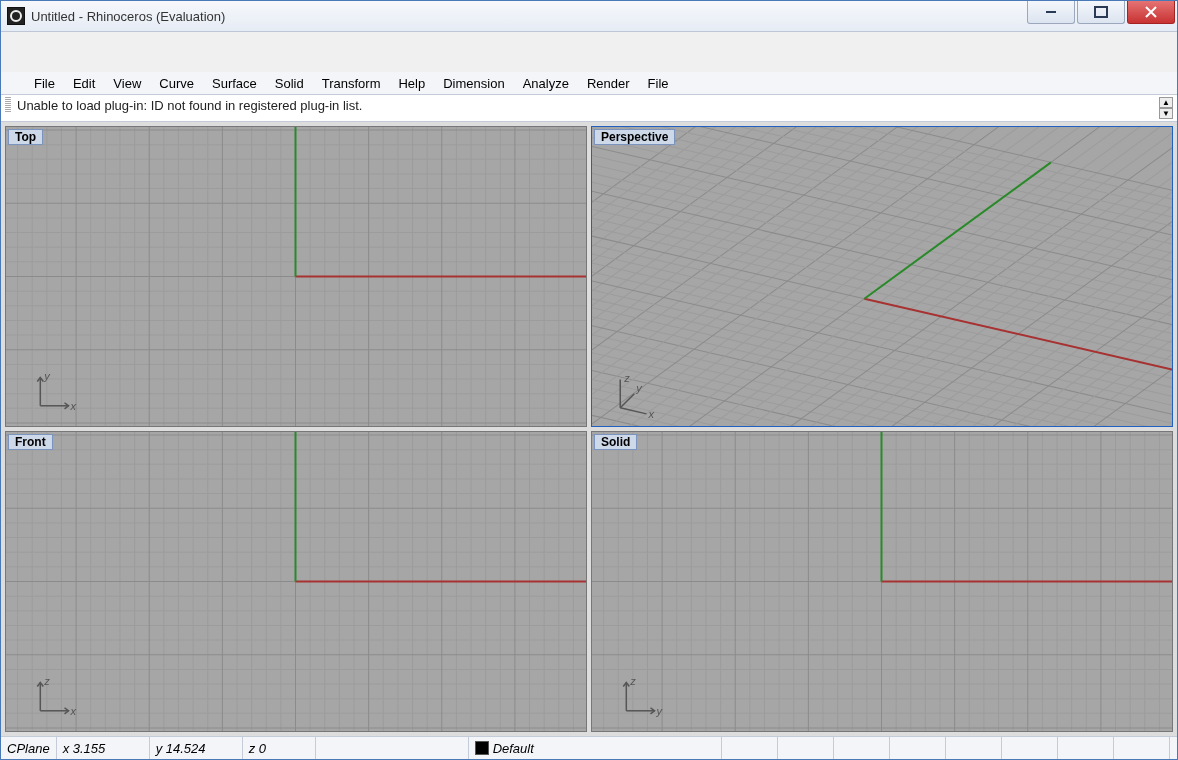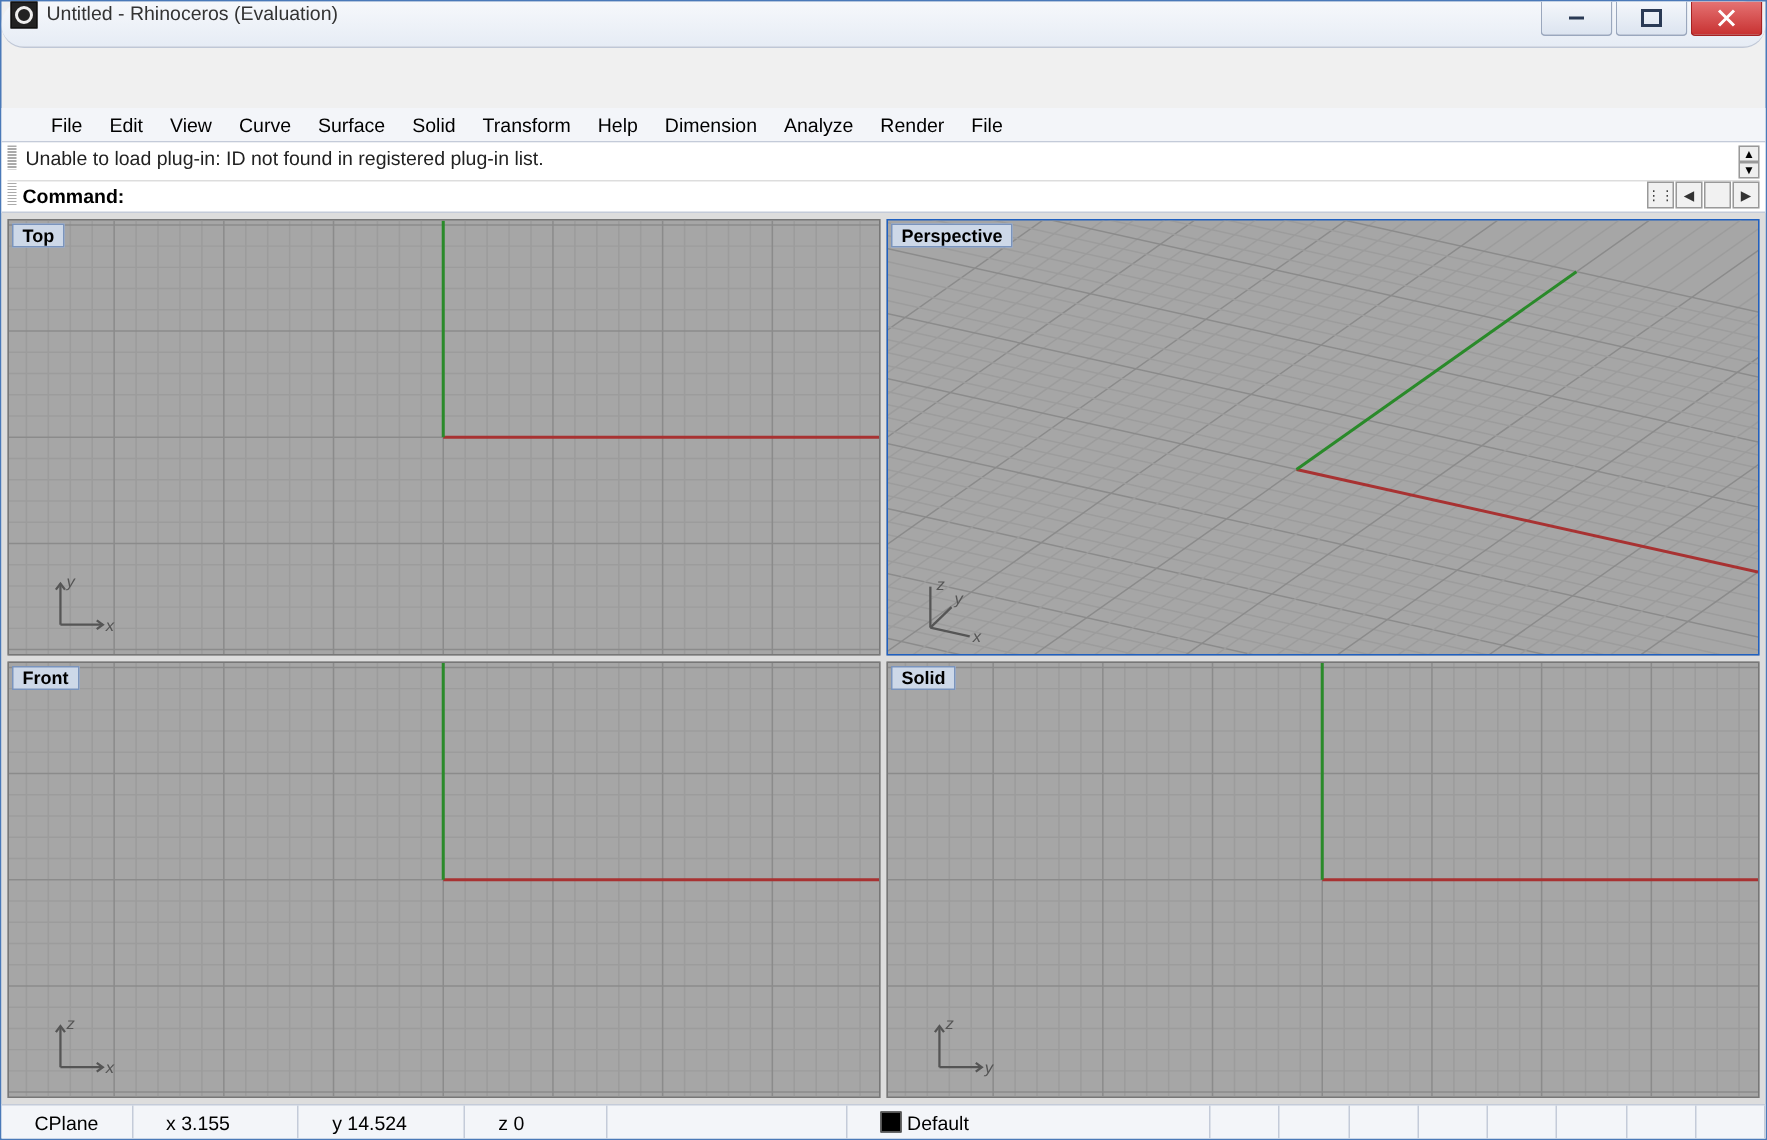--- a/index.html
+++ b/index.html
@@ -20,23 +20,23 @@
     display: flex;
     flex-direction: column;
     border: 1px solid #4a79b8;
     box-sizing: border-box;
   }
   
   .titlebar {
     height: 30px;
     background: linear-gradient(to bottom, #f6f8fb, #e6ecf5);
     display: flex;
+    align-items: center;
     padding-left: 6px;
     border-bottom: 1px solid #bfc7d6;
-    border-radius: 15px;
   }
   .titlebar .app-icon {
     width: 16px; height: 16px;
     background: #222;
     border: 1px solid #111;
     margin-right: 6px;
     display:flex;align-items:center;justify-content:center;
   }
   .titlebar .app-icon::after{
     content:"";
@@ -185,25 +185,26 @@
   
   .statusbar {
     height: 22px;
     background: #f3f5f9;
     border-top: 1px solid #c4cbd9;
     display: flex;
     align-items: center;
     font-size: 13px;
   }
   .statusbar .cell {
-    padding: 0 22px;
+    padding: 0 6px;
     border-right: 1px solid #c4cbd9;
     height: 100%;
     display:flex;align-items:center;
     white-space:nowrap;
+    font-style:italic;
   }
   .statusbar .layer {
     display:flex;align-items:center;gap:4px;
   }
   .statusbar .layer .swatch{
     width:12px;height:12px;background:#000;border:1px solid #555;
   }
   .statusbar .pane {
     width:55px;height:100%;border-right:1px solid #c4cbd9;
   }
@@ -243,31 +244,20 @@
     <div class="menu-item">File</div>
   </div>
 
   <div class="cmd-area">
     <div class="history">
       <div class="grip"></div>
       <div class="history-text">Unable to load plug-in: ID not found in registered plug-in list.</div>
       <div class="scroll-btns">
         <div>▲</div>
         <div>▼</div>
-      </div>
-    </div>
-    <div class="cmd-line">
-      <div class="grip2"></div>
-      <span class="prompt">Command:</span>
-      <input type="text" style="">
-      <div class="nav-btns">
-        <div>⋮⋮</div>
-        <div>◀</div>
-        <div></div>
-        <div>▶</div>
       </div>
     </div>
   </div>
 
   <div class="viewports">
 
     <div class="viewport">
       <div class="vp-label">Top</div>
       <svg viewBox="0 0 575 296" preserveAspectRatio="none">
         <g>

